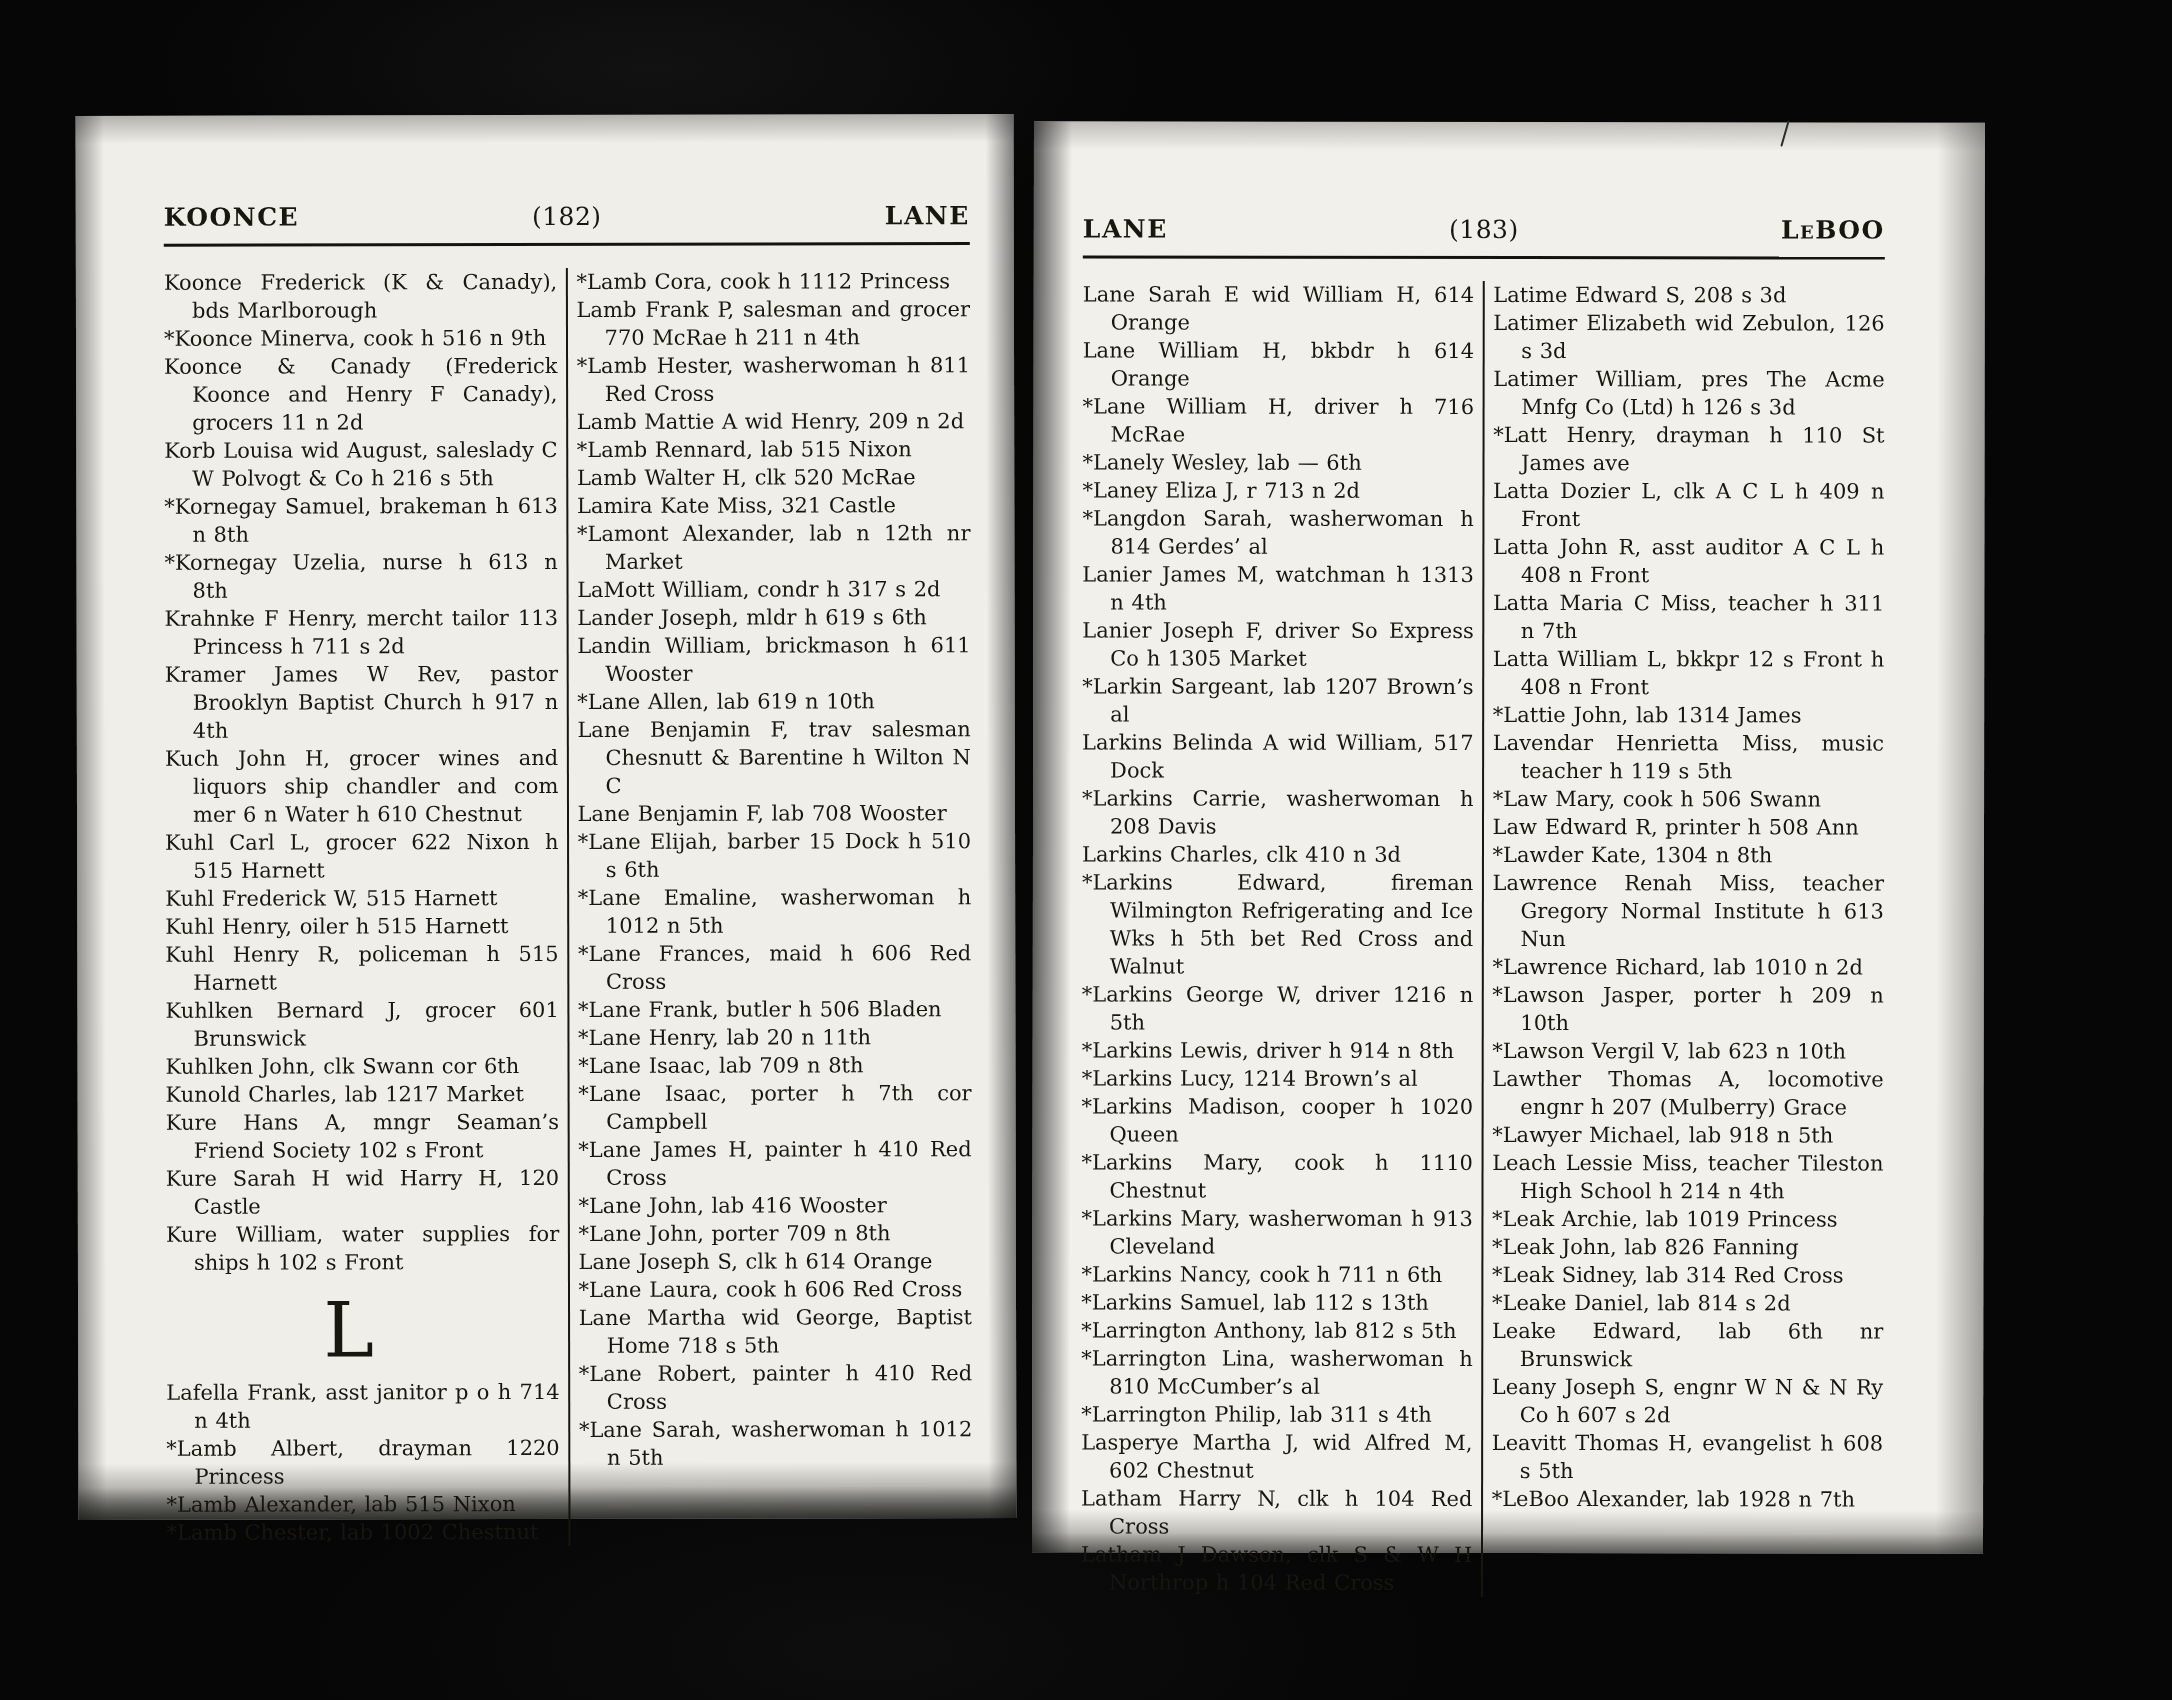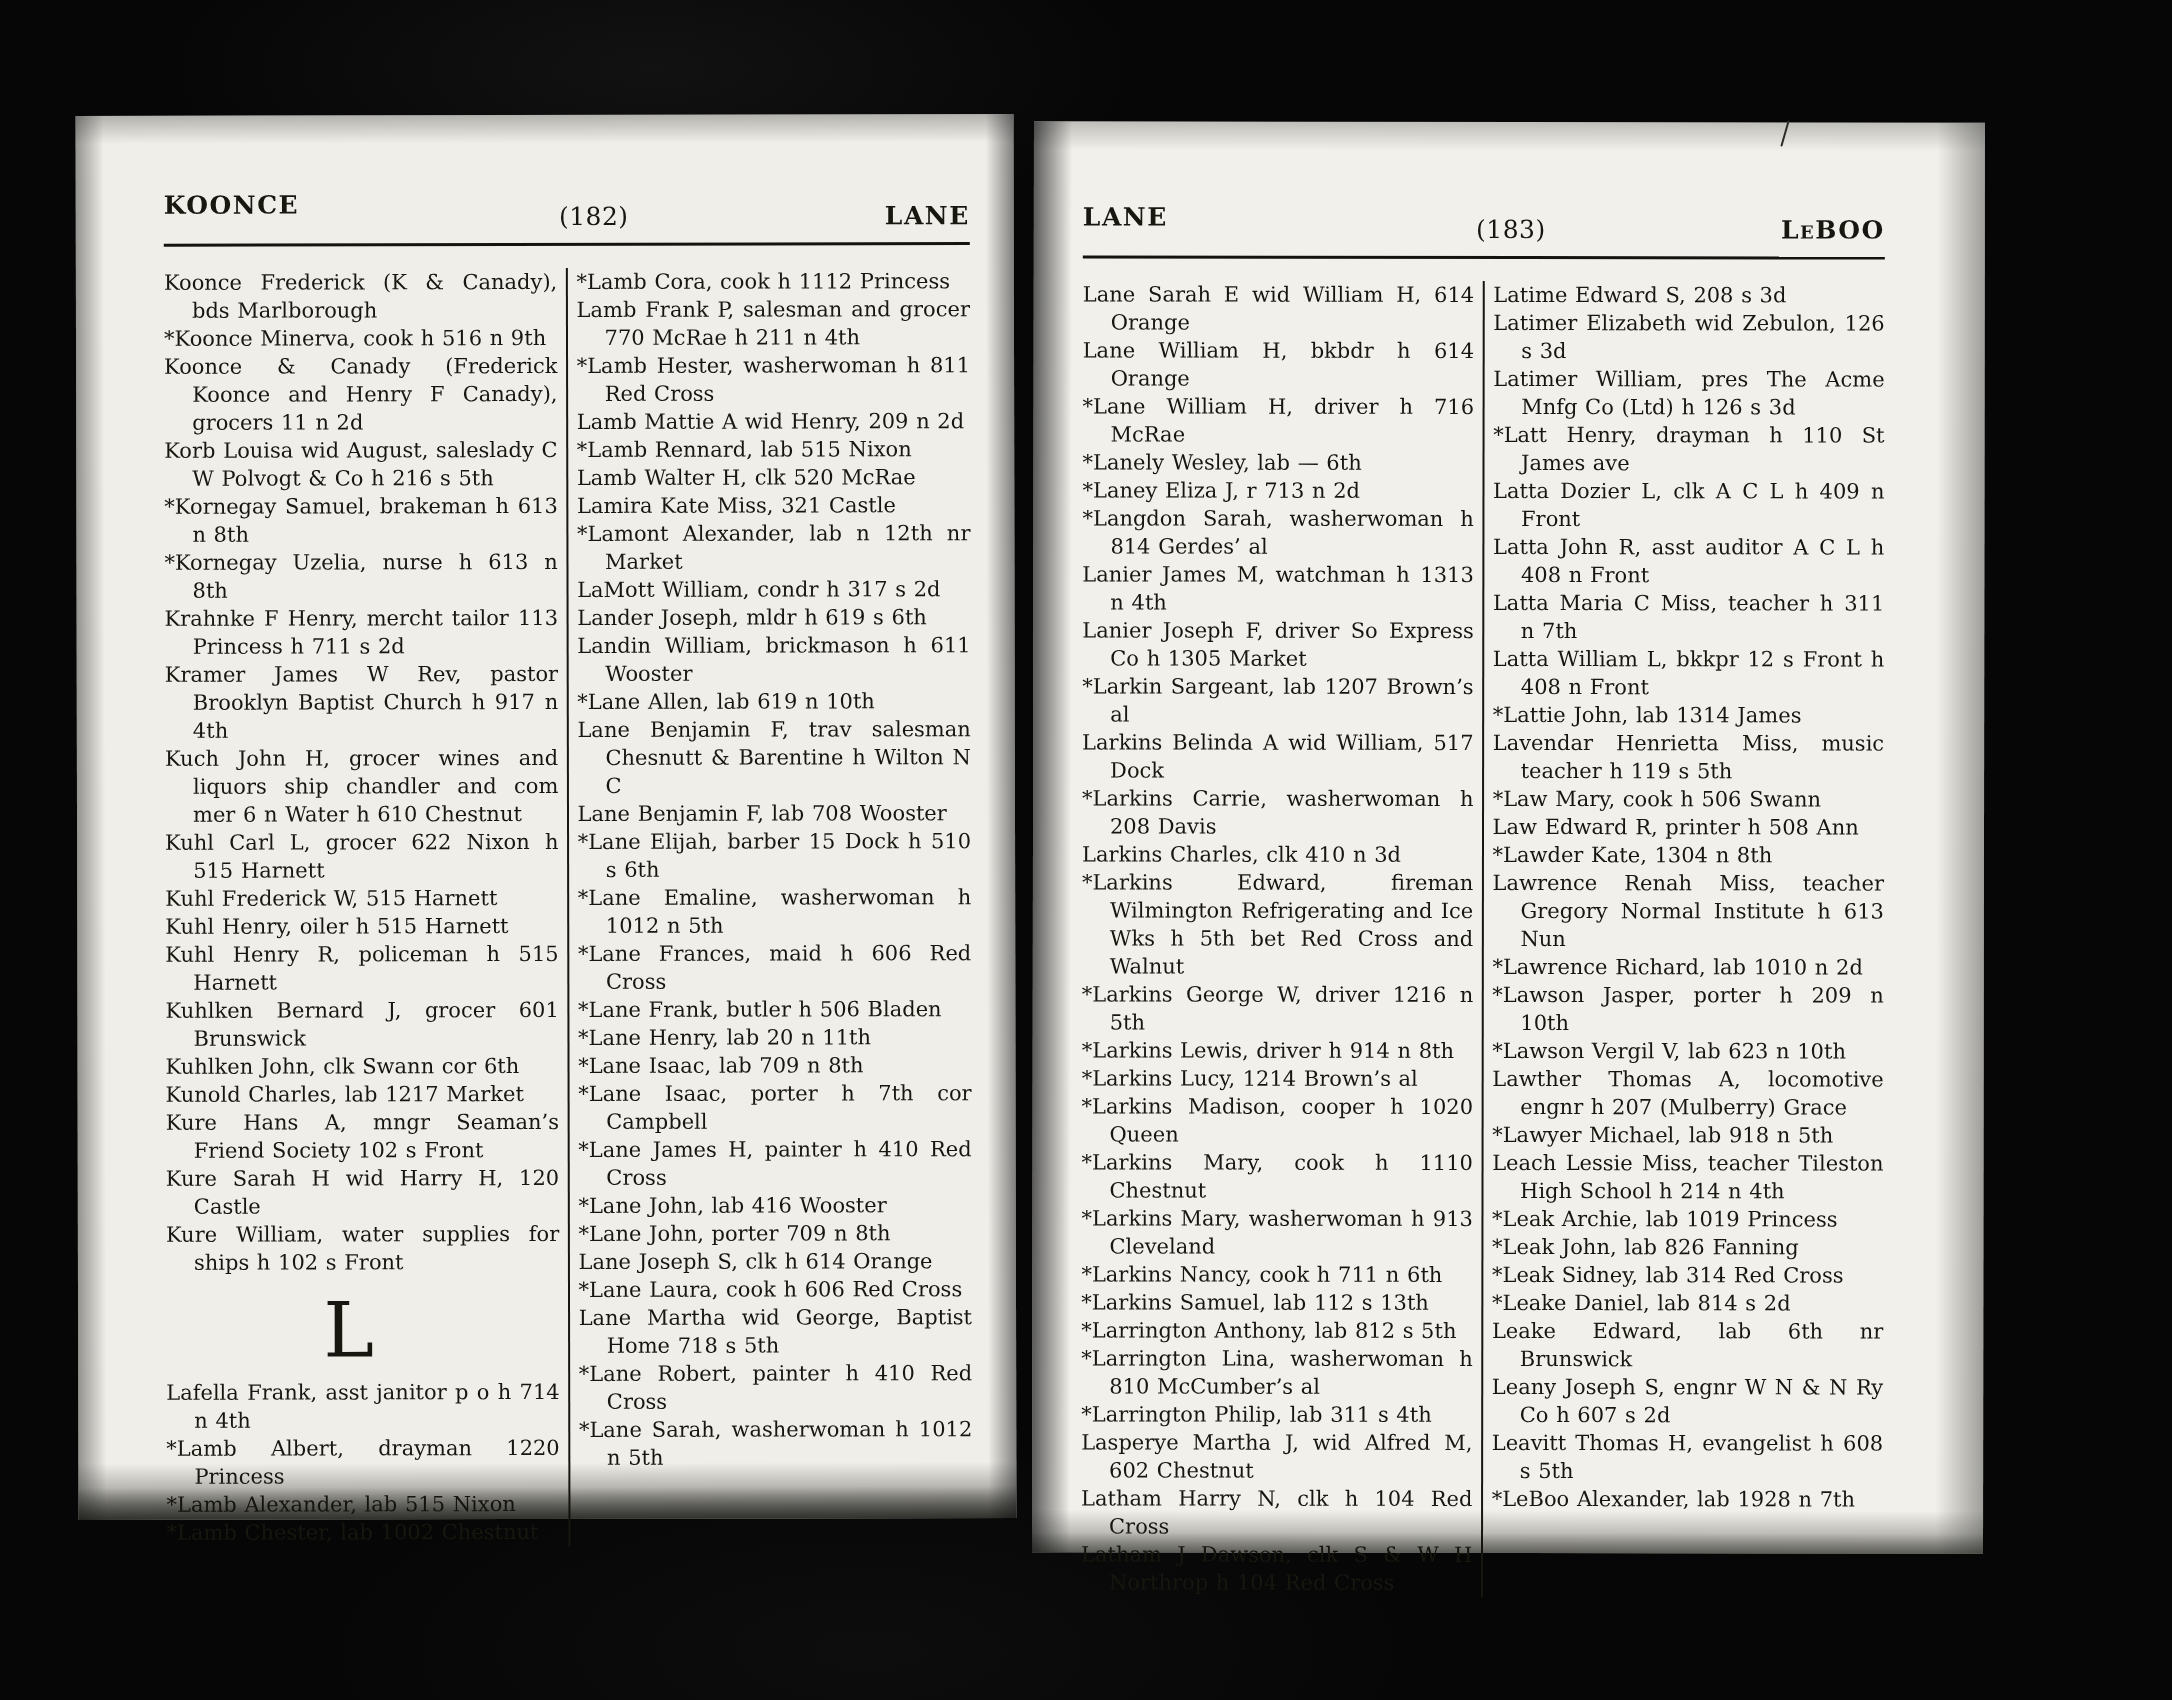--- a/index.html
+++ b/index.html
@@ -38,22 +38,22 @@
       linear-gradient(90deg,  rgba(10,10,12,.65), rgba(10,10,12,0) 4%),
       linear-gradient(270deg, rgba(60,60,58,.45), rgba(60,60,58,0) 5%),
       linear-gradient(0deg,   rgba(25,25,22,.45), rgba(25,25,22,0) 3%),
       linear-gradient(180deg, rgba(40,40,40,.25), rgba(40,40,40,0) 2%);
   }
   .page-inner { position:relative; height:100%; box-sizing:border-box; }
   .page-left  .page-inner { padding:85px 44px 0 88px; }
   .page-right .page-inner { padding:91px 100px 0 49px; }
 
   .page-header { position:relative; height:31px; font-size:25px; font-weight:700; letter-spacing:1.5px; font-variant:small-caps; }
-  .hw-left  { position:absolute; left:0; bottom:12px; }
-  .page-num { position:absolute; left:50%; bottom:0; transform:translateX(-50%); font-weight:400; letter-spacing:0.5px;margin-left:27px; }
+  .hw-left  { position:absolute; left:0; bottom:0; }
+  .page-num { position:absolute; left:50%; bottom:0; transform:translateX(-50%); font-weight:400; letter-spacing:0.5px; }
   .hw-right { position:absolute; right:0; bottom:0; }
   .head-rule { height:3px; background:#14130e; margin-top:12px; }
 
   .cols { display:flex; margin-top:22px; }
   .col  { flex:1 1 0; min-width:0; }
   .col-divider { flex:0 0 auto; width:2px; background:#17160f; margin:0 8.6px; }
 
   .entry {
     margin:0;
     font-size:21px;

